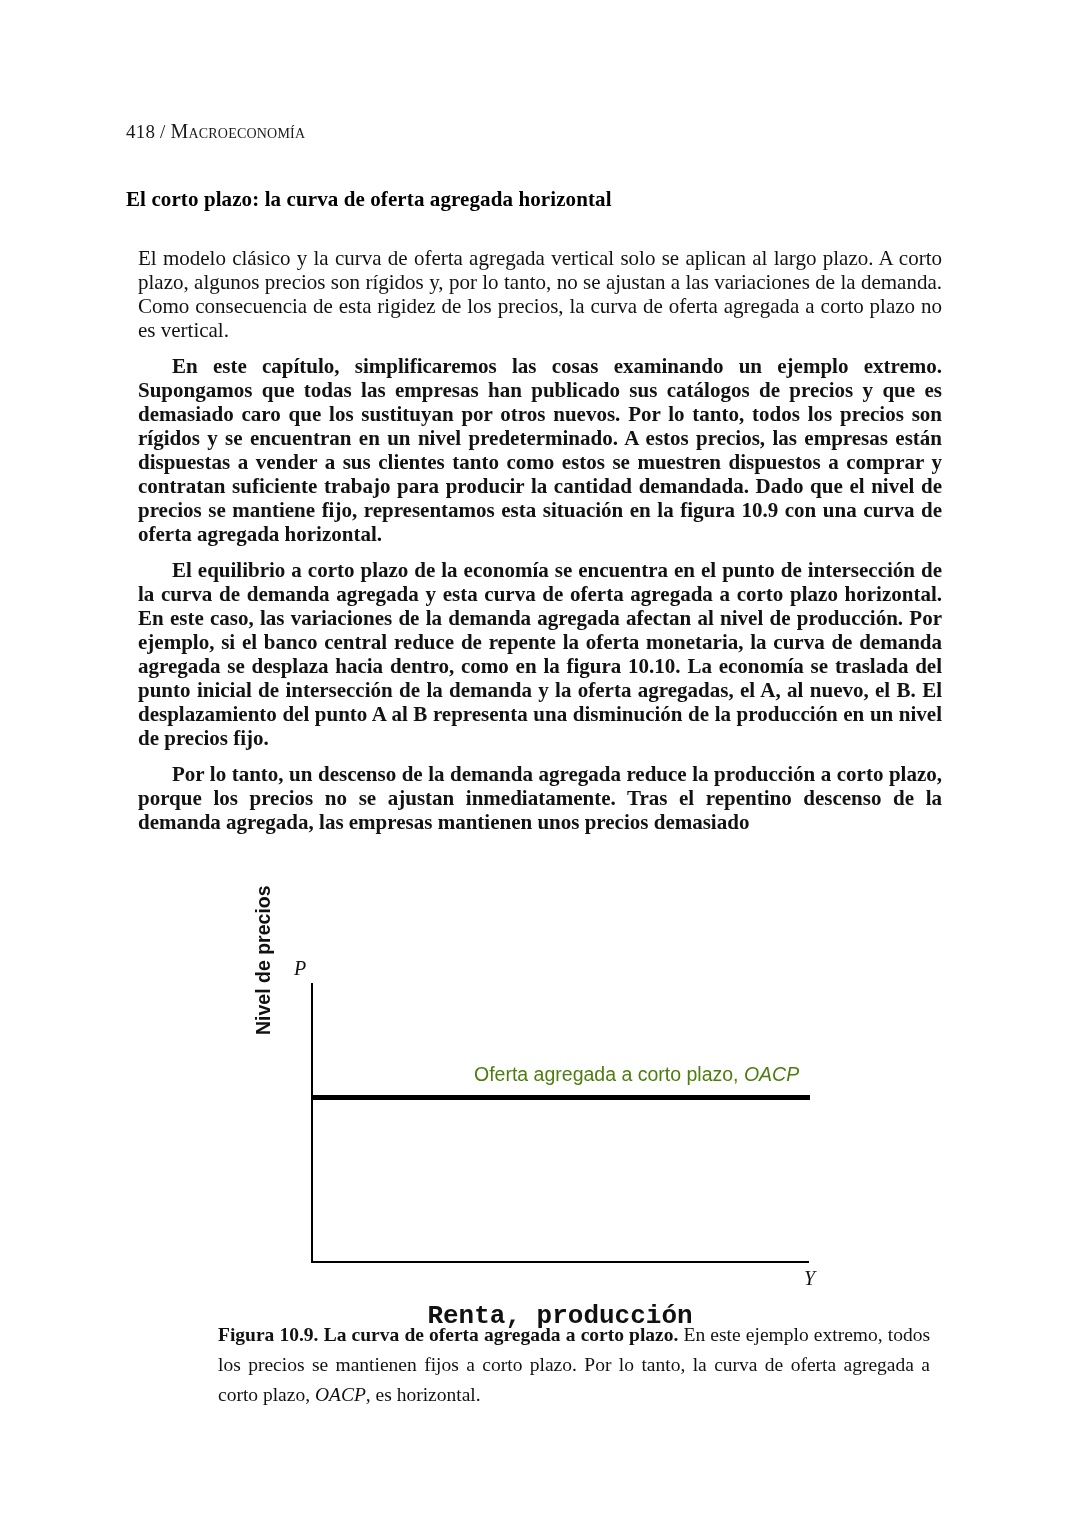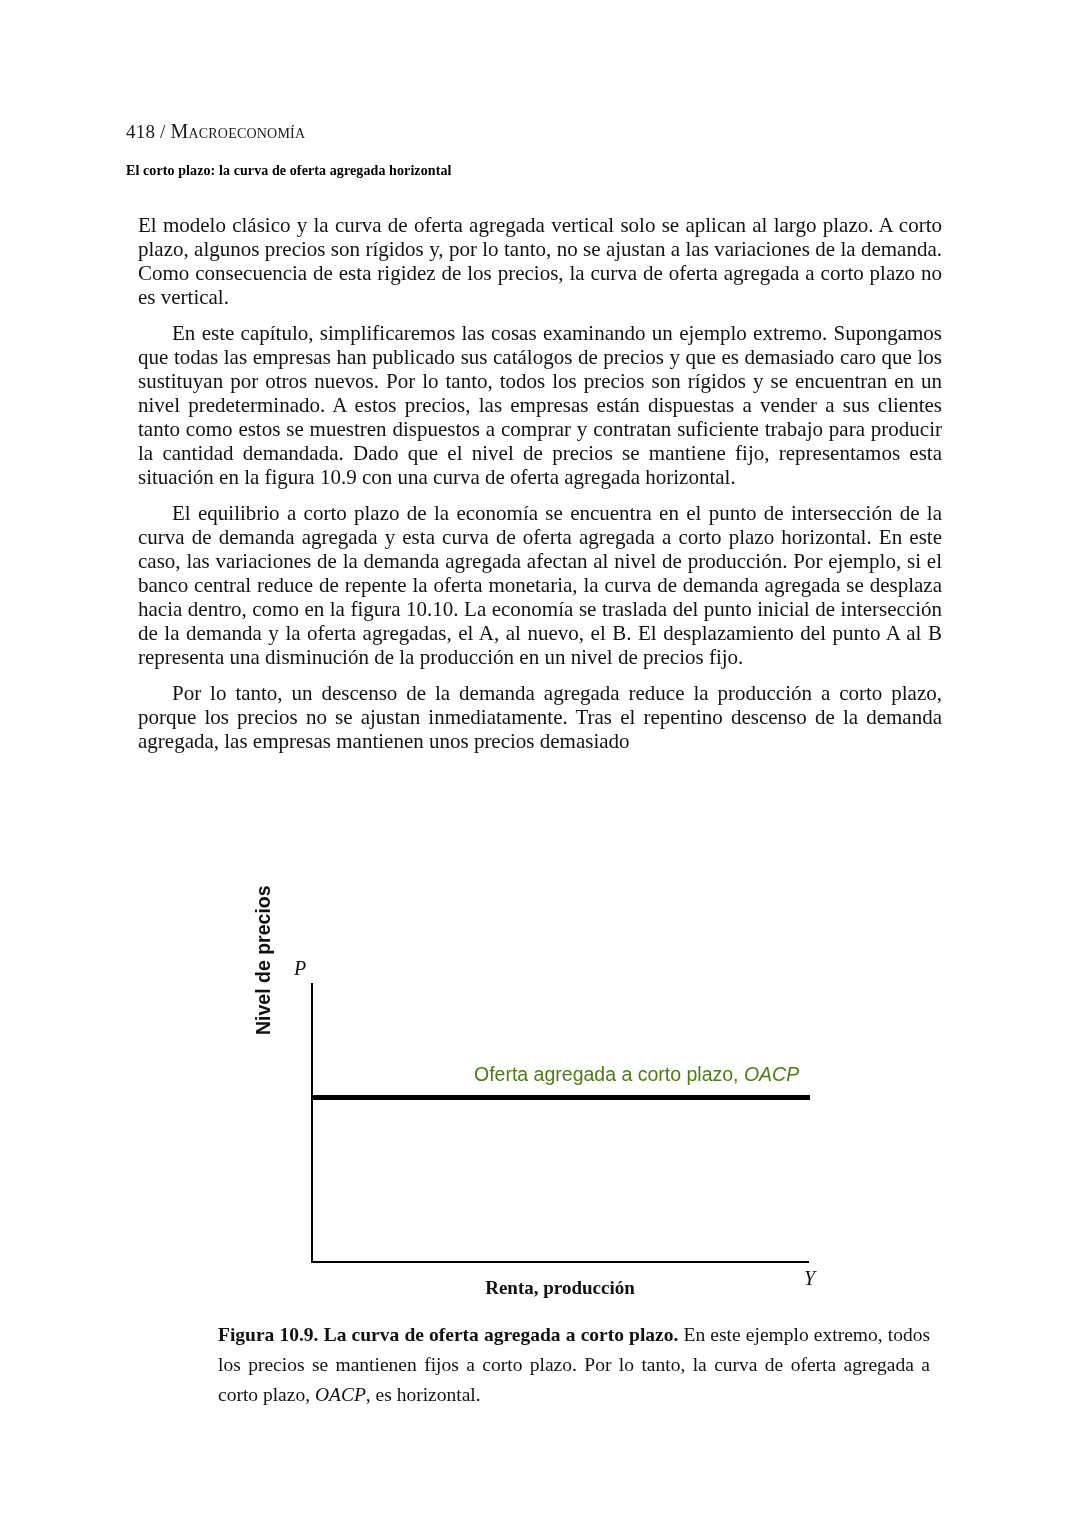--- a/index.html
+++ b/index.html
@@ -18,45 +18,46 @@
   }
   .content {
     position: absolute;
     left: 126px;
     top: 120px;
     width: 828px;
   }
   .running-head {
     font-size: 19px;
     letter-spacing: 0.2px;
-    margin-bottom: 20px;
+    margin-bottom: 44px;
     color: #1a1a1a;
   }
   .running-head .smallcaps {
     font-variant: small-caps;
     font-size: 20px;
   }
   h2.section-title {
-    font-size: 14px;
+    font-size: 21px;
     font-weight: bold;
     margin: 0 0 34px 0;
     letter-spacing: 0.1px;
     color: #000;
   }
   p.body {
     font-size: 21px;
     line-height: 24px;
     text-align: justify;
     margin: 12px;
     text-indent: 0;
     color: #121212;
     hyphens: manual;
   }
   p.body + p.body {
     text-indent: 34px;
+    font-weight: bold;
   }
   
   .figure {
     position: absolute;
     left: 126px;
     top: 965px;
     width: 828px;
     height: 340px;
   }
   .fig-inner {
@@ -125,26 +126,26 @@
     transform: rotate(-90deg);
     transform-origin: left top;
     font-family: "Liberation Sans", sans-serif;
     font-weight: bold;
     font-size: 19.5px;
     white-space: nowrap;
   }
   .axis-label-x {
     position: absolute;
     left: 185px;
-    top: 312px;
+    top: 336px;
     width: 498px;
     text-align: center;
-    font-family: Liberation Serif, serif;
-    font-weight: bold;
-    font-size: 19px;
+    font-family: Liberation Mono, monospace;
+    font-weight: bold;
+    font-size: 26px;
   }
   .fig-caption {
     position: absolute;
     left: 190px;
     top: 1320px;
     width: 712px;
     font-size: 19.5px;
     line-height: 30px;
     text-align: justify;
     color: #111;

